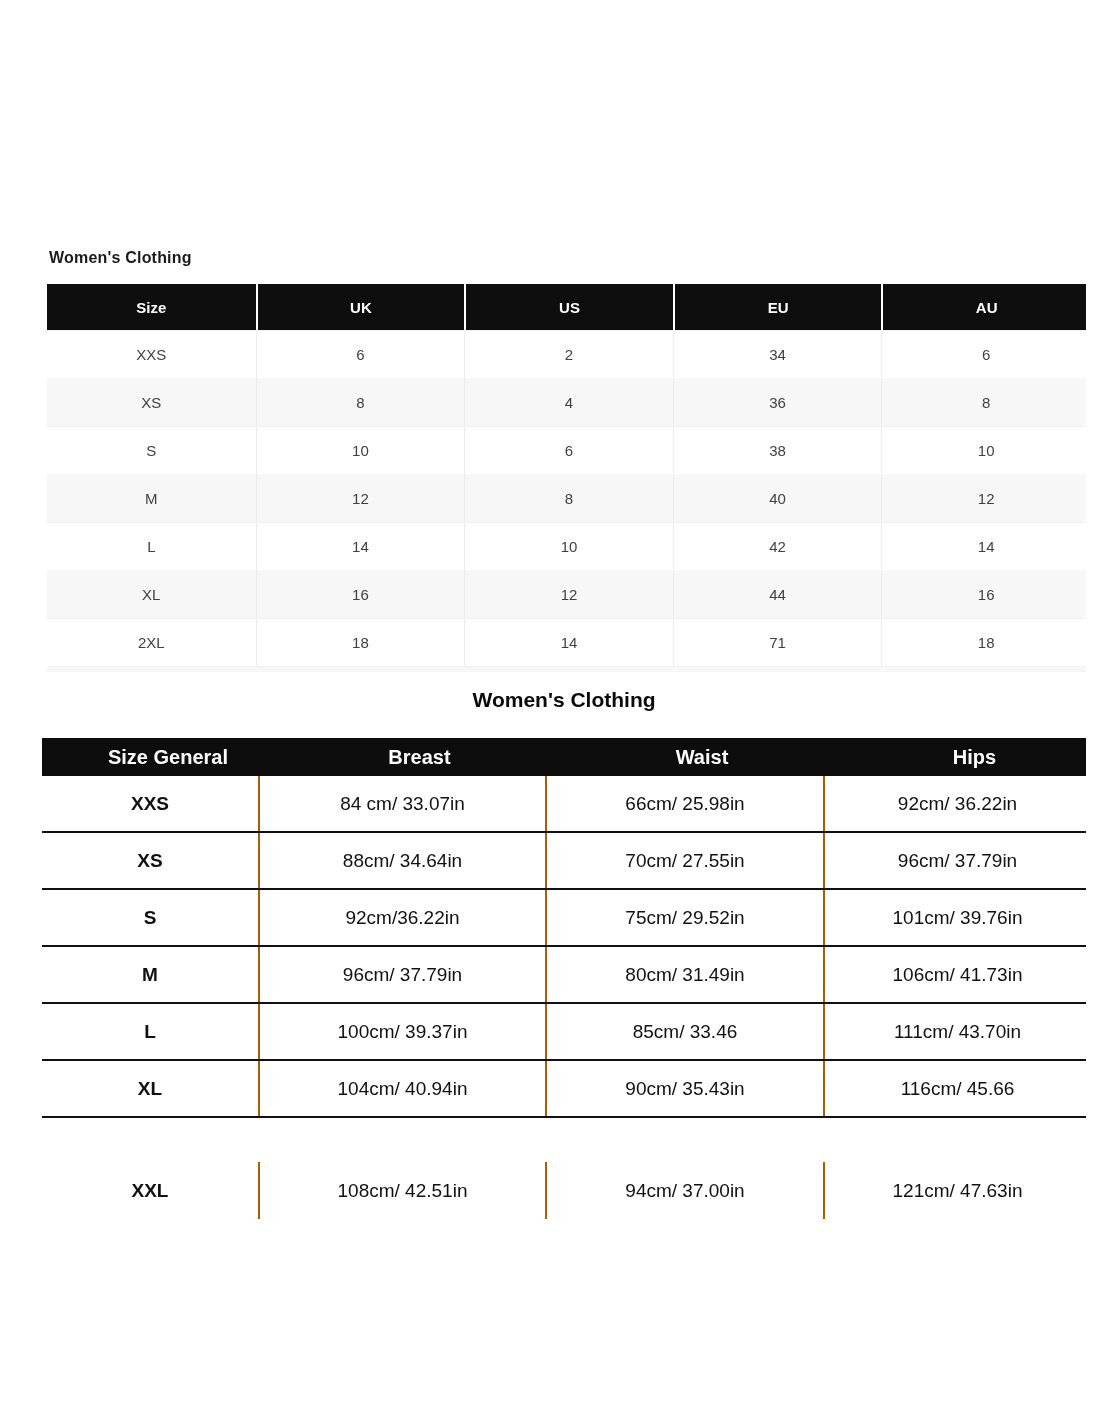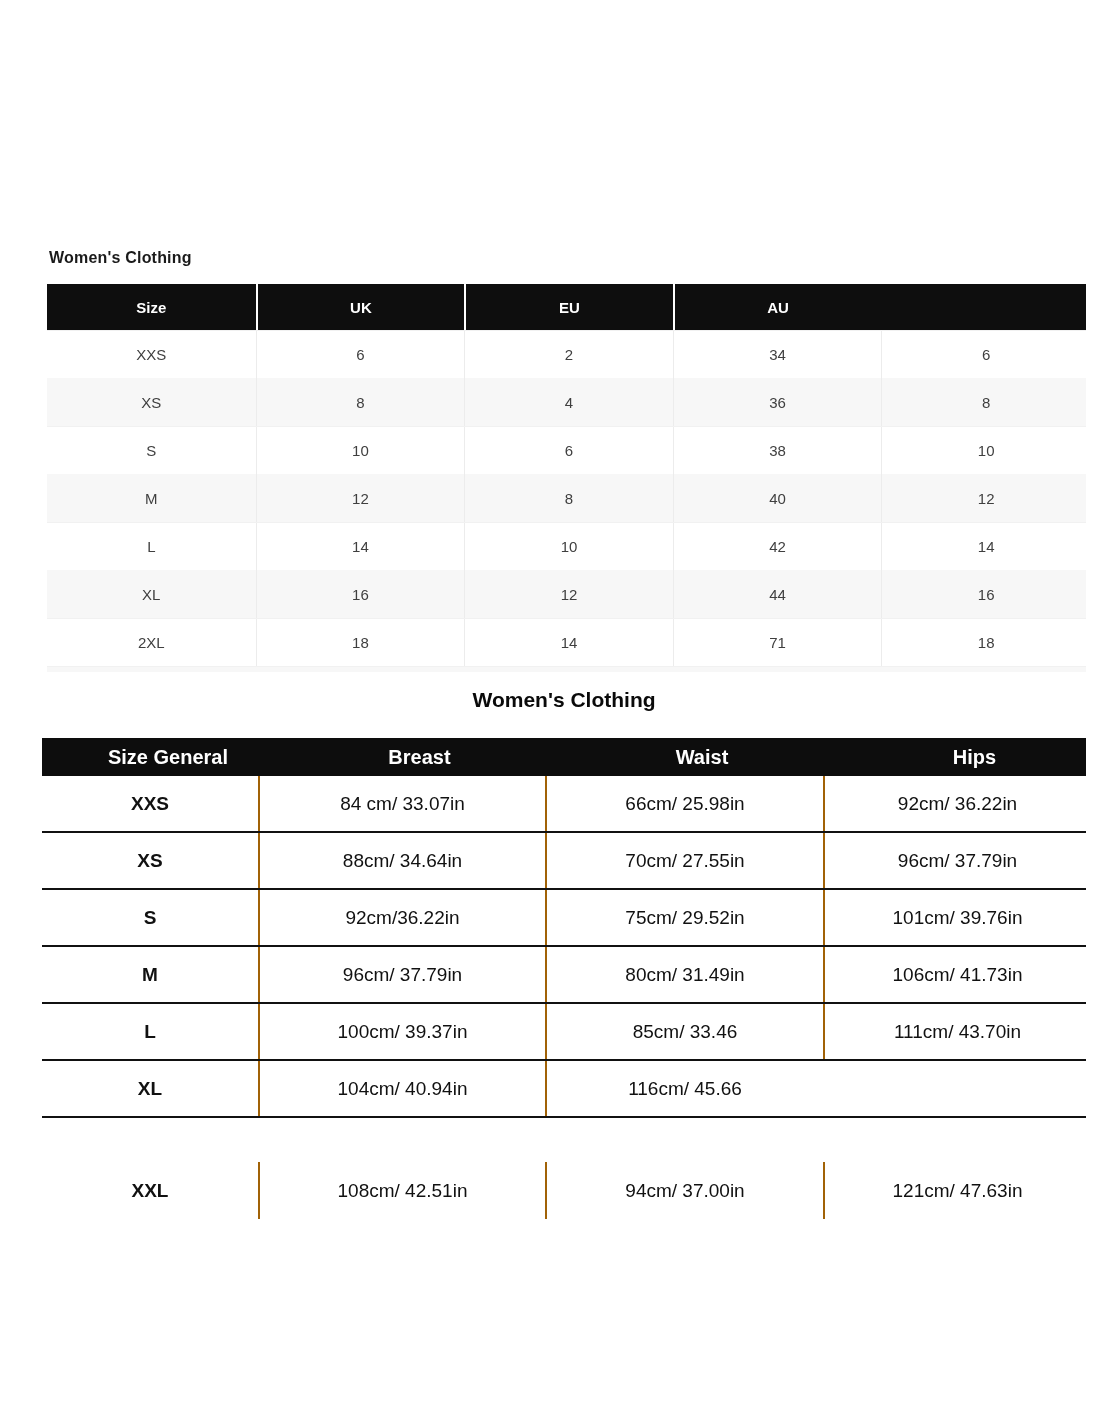--- a/index.html
+++ b/index.html
@@ -124,20 +124,21 @@
 <body>
 
 <div class="page">
 
   <div class="title1">Women's Clothing</div>
 
   <div class="table1">
     <div class="t1-header">
       <div class="cell">Size</div>
       <div class="cell">UK</div>
+      <div class="cell">US</div>
       <div class="cell">EU</div>
       <div class="cell">AU</div>
     </div>
 
     <div class="t1-row">
       <div class="cell">XXS</div>
       <div class="cell">6</div>
       <div class="cell">2</div>
       <div class="cell">34</div>
       <div class="cell">6</div>
@@ -223,20 +224,21 @@
     </div>
     <div class="t2-row">
       <div class="cell">L</div>
       <div class="cell">100cm/ 39.37in</div>
       <div class="cell">85cm/ 33.46</div>
       <div class="cell">111cm/ 43.70in</div>
     </div>
     <div class="t2-row">
       <div class="cell">XL</div>
       <div class="cell">104cm/ 40.94in</div>
+      <div class="cell">90cm/ 35.43in</div>
       <div class="cell">116cm/ 45.66</div>
     </div>
     <div class="t2-row">
       <div class="cell">XXL</div>
       <div class="cell">108cm/ 42.51in</div>
       <div class="cell">94cm/ 37.00in</div>
       <div class="cell">121cm/ 47.63in</div>
     </div>
   </div>
 

